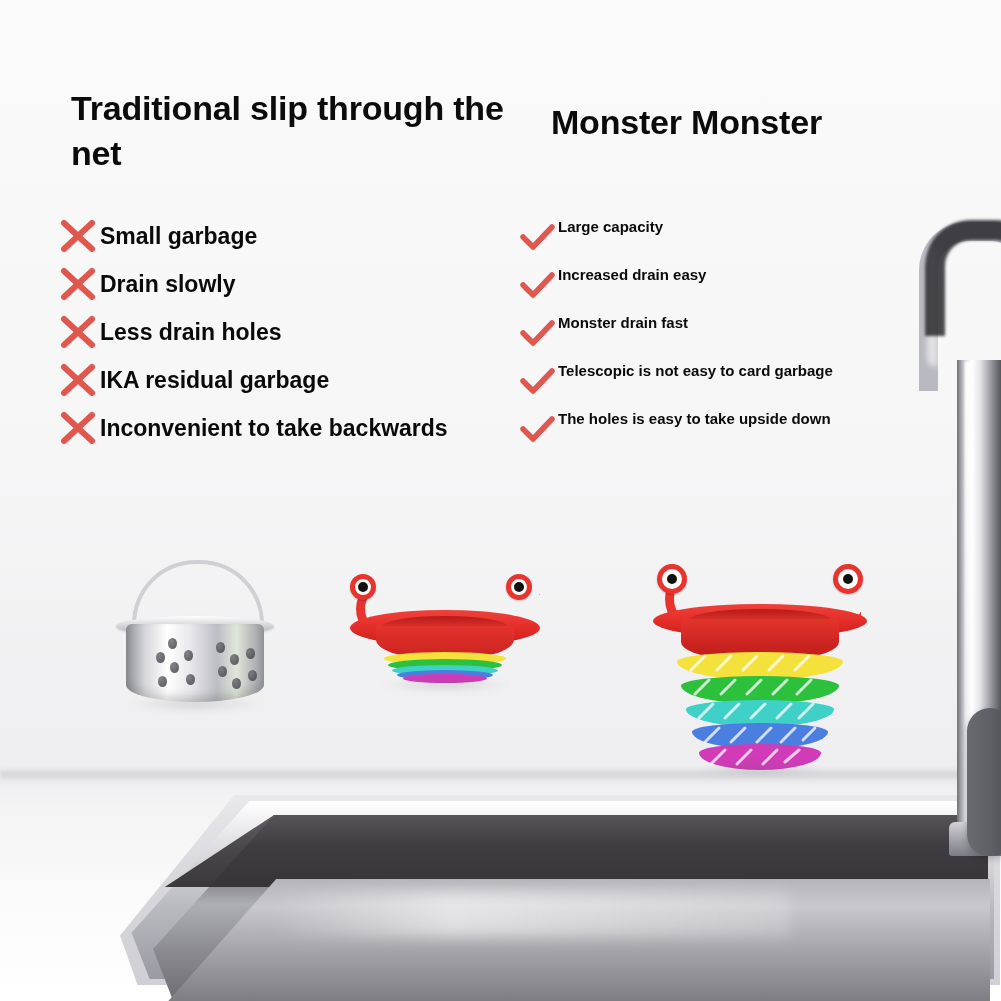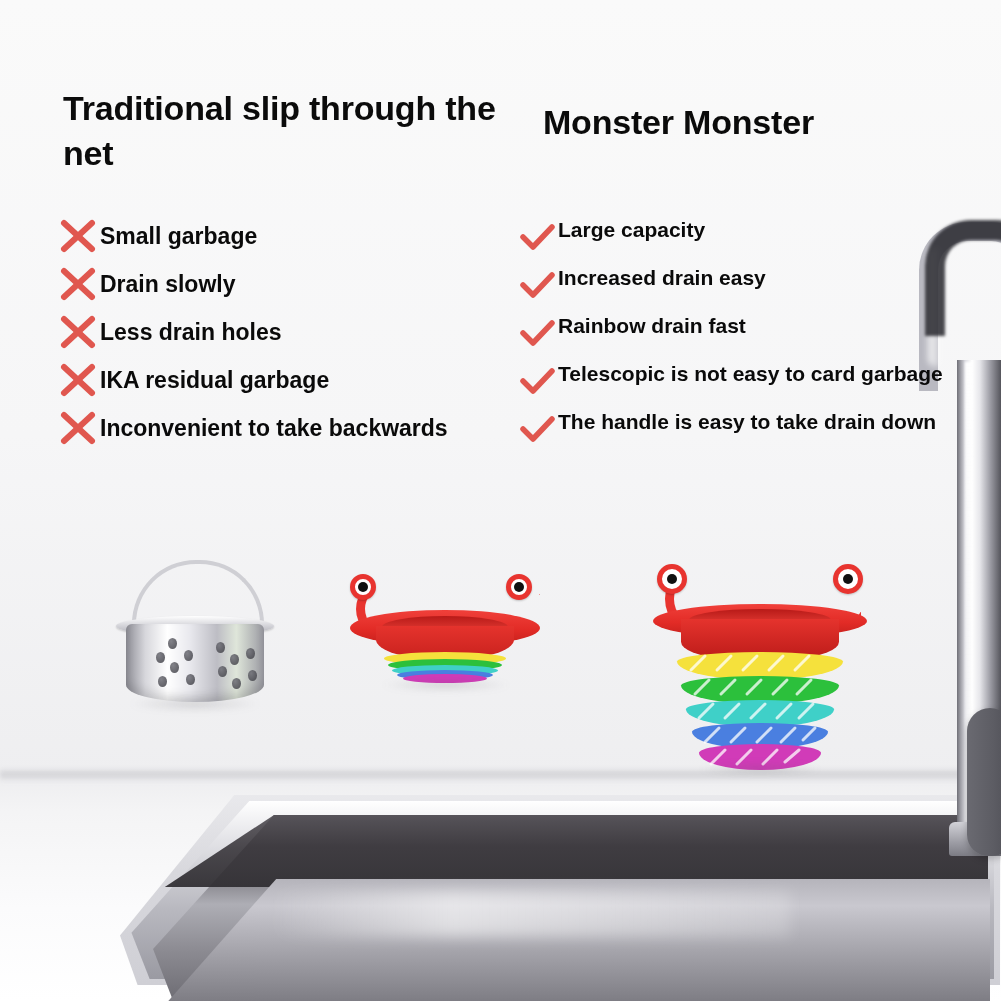--- a/index.html
+++ b/index.html
@@ -96,21 +96,21 @@
     border-radius:6px 6px 3px 3px;
   }
   .faucet-lever{
     position:absolute;left:62px;top:486px;width:46px;height:148px;
     background:linear-gradient(90deg,#6a6a71 0%,#5d5d64 55%,#4f4f56 100%);
     border-radius:24px 24px 22px 22px;
     box-shadow:0 3px 7px rgba(0,0,0,.22);
   }
 
   
-  .col{position:absolute;}
+  .col{position:absolute;margin-left:8px;}
   .col-left{left:63px;top:86px;width:460px;}
   .col-right{left:543px;top:100px;width:420px;}
 
   .heading{
     font-size:34px;font-weight:bold;color:#0b0b0b;line-height:1.32;
     letter-spacing:-.2px;margin:0;
   }
 
   .list{position:absolute;}
   .list-left{left:58px;top:218px;width:470px;}
@@ -121,21 +121,21 @@
   .list-right .row{margin-bottom:10px;}
 
   .mark{flex:0 0 auto;width:42px;height:38px;position:relative;}
   .mark svg{display:block;}
 
   .row-text{
     font-size:23px;font-weight:bold;color:#0a0a0a;line-height:1.06;
     padding-top:1px;
   }
   .list-left .row-text{font-size:23px;}
-  .list-right .row-text{font-size:21px;}
+  .list-right .row-text{font-size:15px;}
   .list-right .row.two-line .row-text{line-height:1.04;}
 
   
   .product{position:absolute;}
 
   
   .steel{left:110px;top:560px;width:170px;height:145px;}
   .steel-handle{
     position:absolute;left:22px;top:0;width:124px;height:62px;
     border:4px solid #cfcfd4;border-bottom:none;border-radius:64px 64px 0 0;
@@ -298,37 +298,37 @@
           </svg>
       </span>
       <span class="row-text">Increased drain easy</span>
     </div>
     <div class="row">
       <span class="mark">
         <svg width="42" height="38" viewBox="0 0 42 38">
             <polyline points="7,19 17,29 36,9" fill="none" stroke="#e0574f" stroke-width="5.5" stroke-linecap="round" stroke-linejoin="round"></polyline>
           </svg>
       </span>
-      <span class="row-text">Rainbow drain fast</span>
+      <span class="row-text">Monster drain fast</span>
     </div>
     <div class="row two-line">
       <span class="mark">
         <svg width="42" height="38" viewBox="0 0 42 38">
             <polyline points="7,19 17,29 36,9" fill="none" stroke="#e0574f" stroke-width="5.5" stroke-linecap="round" stroke-linejoin="round"></polyline>
           </svg>
       </span>
       <span class="row-text">Telescopic is not easy to card garbage</span>
     </div>
     <div class="row two-line">
       <span class="mark">
         <svg width="42" height="38" viewBox="0 0 42 38">
             <polyline points="7,19 17,29 36,9" fill="none" stroke="#e0574f" stroke-width="5.5" stroke-linecap="round" stroke-linejoin="round"></polyline>
           </svg>
       </span>
-      <span class="row-text">The handle is easy to take drain down</span>
+      <span class="row-text">The holes is easy to take upside down</span>
     </div>
   </div>
 
   <div class="product steel">
     <div class="steel-handle"></div>
     <div class="steel-rim"></div>
     <div class="steel-body">
       <span class="steel-hole" style="left:42px;top:14px;"></span>
       <span class="steel-hole" style="left:58px;top:26px;"></span>
       <span class="steel-hole" style="left:44px;top:38px;"></span>

